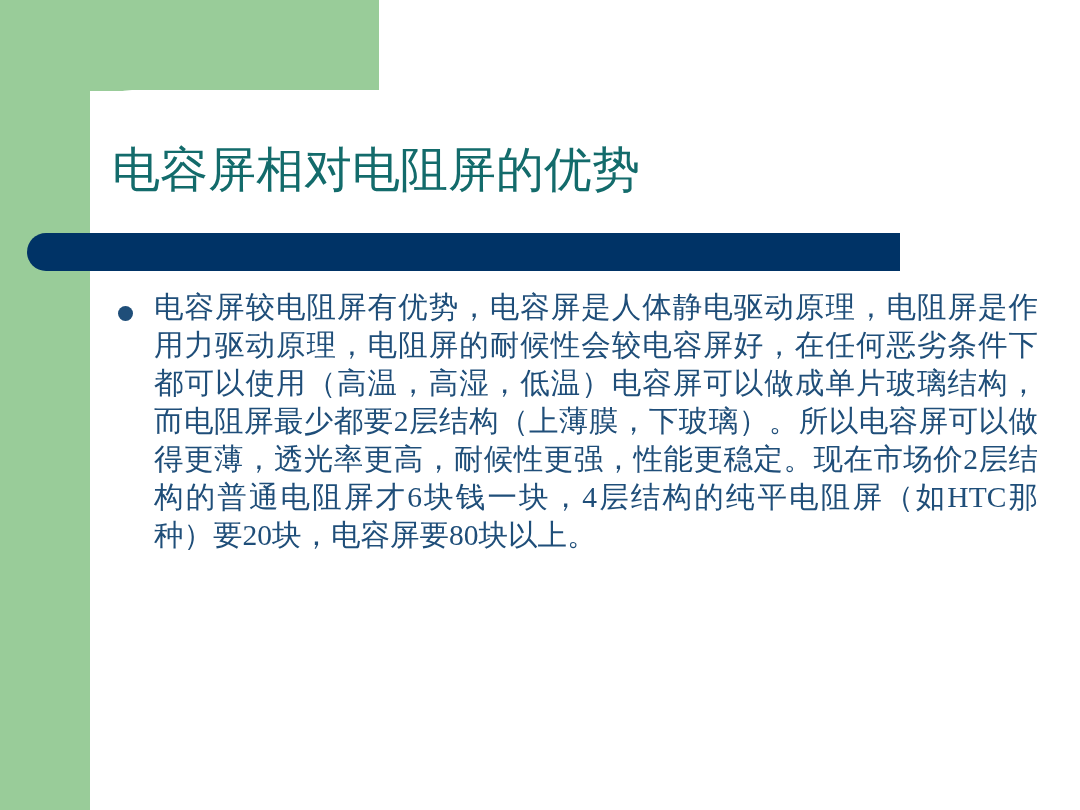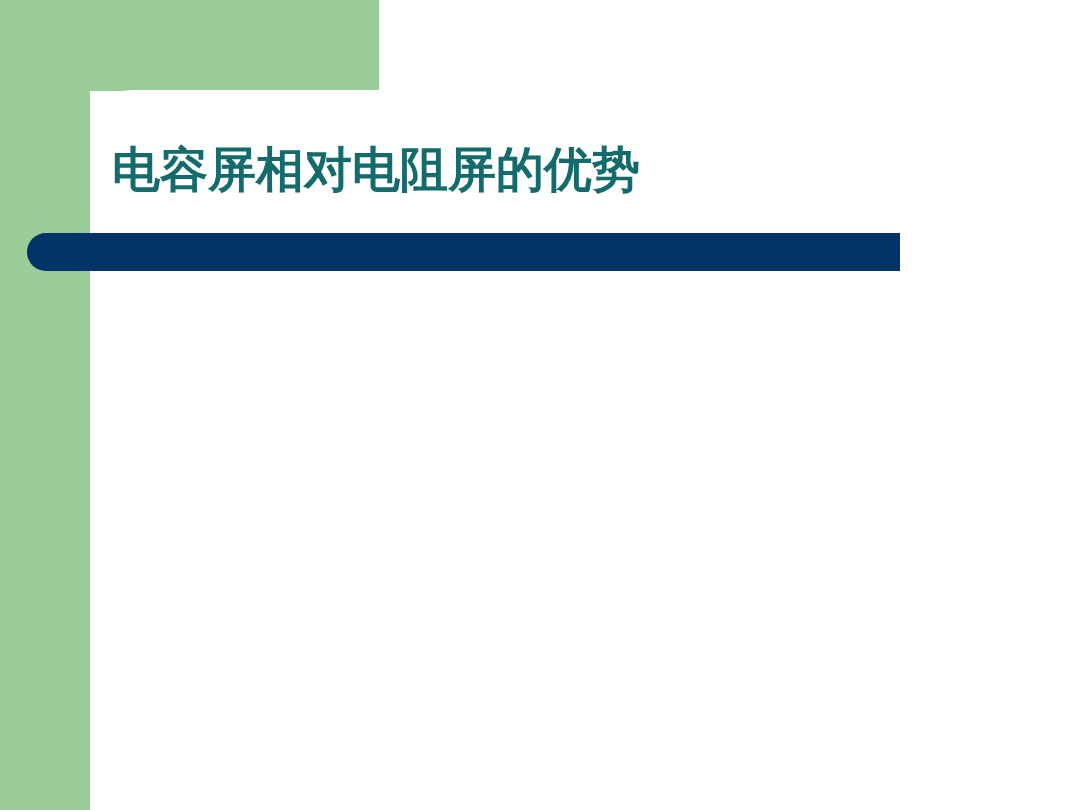--- a/index.html
+++ b/index.html
@@ -63,21 +63,21 @@
 
   
   .slide-title {
     position: absolute;
     left: 112px;
     top: 139px;
     width: 920px;
     margin: 0;
     font-size: 48px;
     line-height: 62px;
-    font-weight: bold;
+    font-weight: normal;
     color: #136B6B;
     letter-spacing: 0px;
     white-space: nowrap;
   }
 
   
   .body-block {
     position: absolute;
     left: 118px;
     top: 288px;
@@ -114,14 +114,20 @@
 <div id="slide">
 
   <div class="deco-green-left"></div>
   <div class="deco-green-top"></div>
   <div class="deco-white-panel"></div>
 
   <div class="title-rule"></div>
 
   <h1 class="slide-title">电容屏相对电阻屏的优势</h1>
 
+  <div class="body-block">
+    <div class="bullet-row">
+      <span class="bullet-dot"></span>
+      <span class="bullet-text">电容屏较电阻屏有优势，电容屏是人体静电驱动原理，电阻屏是作用力驱动原理，电阻屏的耐候性会较电容屏好，在任何恶劣条件下都可以使用（高温，高湿，低温）电容屏可以做成单片玻璃结构，而电阻屏最少都要2层结构（上薄膜，下玻璃）。所以电容屏可以做得更薄，透光率更高，耐候性更强，性能更稳定。现在市场价2层结构的普通电阻屏才6块钱一块，4层结构的纯平电阻屏（如HTC那种）要20块，电容屏要80块以上。</span>
+    </div>
+  </div>
 
 </div>
 
 </body></html>

